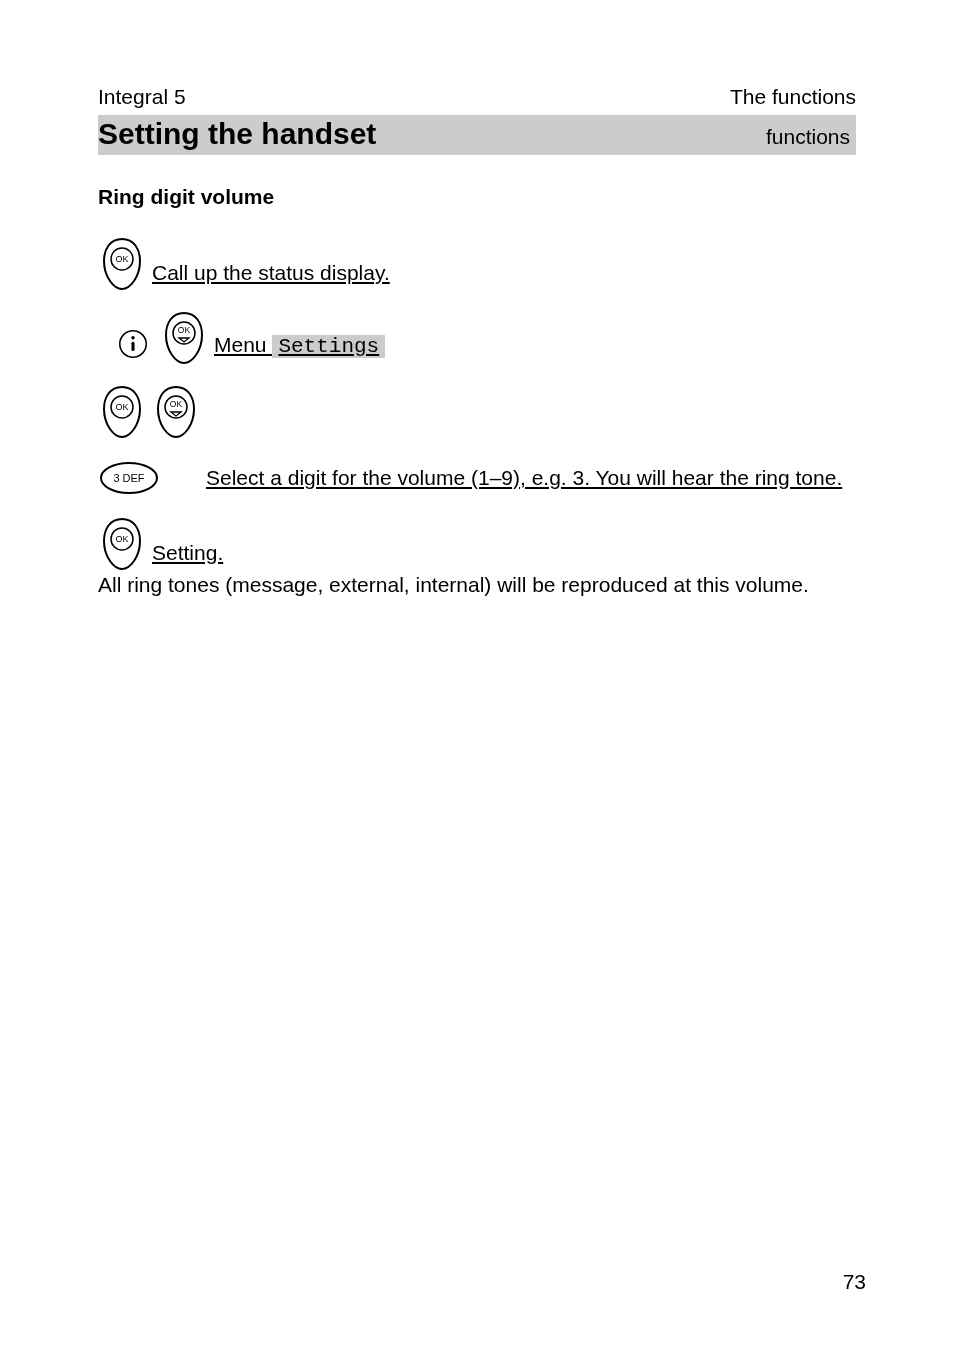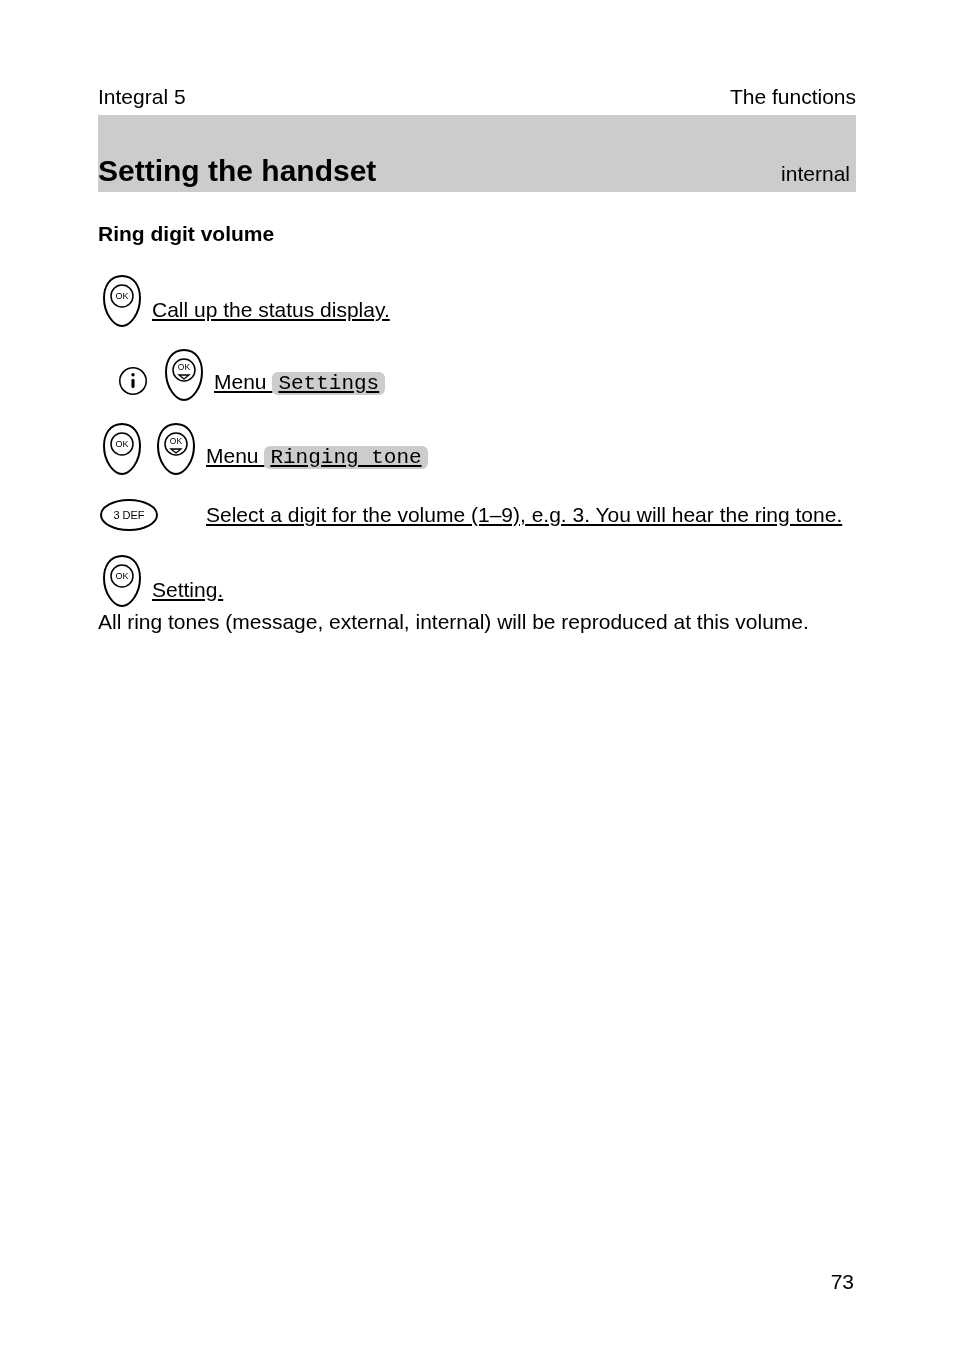--- a/index.html
+++ b/index.html
@@ -28,21 +28,20 @@
     background: #cccccc;
     display: flex;
     justify-content: space-between;
     align-items: baseline;
     padding: 2px 6px 4px 0;
     margin-bottom: 30px;
   }
   .title-bar .title {
     font-size: 30px;
     font-weight: bold;
-    margin-top: 37px;
   }
   .title-bar .cont {
     font-size: 21px;
   }
   .subheading {
     font-size: 21px;
     font-weight: bold;
     margin-bottom: 28px;
   }
   .step {
@@ -55,31 +54,30 @@
   .step-text {
     font-size: 21px;
     line-height: 1.35;
     padding-bottom: 4px;
     text-align: right;
   }
   .menu-label {
     font-family: "Courier New", Courier, monospace;
     background: #cccccc;
     padding: 0 6px;
-    border-radius: 6px;
   }
   .body-para {
     font-size: 21px;
     line-height: 1.35;
     margin-top: -2px;
   }
   .page-number {
     position: absolute;
     bottom: 60px;
-    right: 100px;
+    right: 88px;
     font-size: 21px;
   }
   
   svg.btn {
     width: 48px;
     height: 54px;
     flex: 0 0 auto;
   }
   svg.wide-btn {
     width: 62px;
@@ -95,21 +93,21 @@
 
 <div class="page">
 
   <div class="header-row">
     <span>Integral 5</span>
     <span>The functions</span>
   </div>
 
   <div class="title-bar">
     <span class="title">Setting the handset</span>
-    <span class="cont">internal</span>
+    <span class="cont">functions</span>
   </div>
 
   <div class="subheading">Ring digit volume</div>
 
   <div class="step">
     <svg class="btn" viewBox="0 0 48 54">
       <path d="M24 2 C12 2 6 12 6 24 C6 40 16 52 24 52 C32 52 42 40 42 24 C42 12 36 2 24 2 Z" fill="none" stroke="#000" stroke-width="2"></path>
       <circle cx="24" cy="22" r="11" fill="none" stroke="#000" stroke-width="1.5"></circle>
       <text x="24" y="25" text-anchor="middle" font-family="Arial" font-size="9">OK</text>
     </svg>
@@ -138,23 +136,20 @@
       <path d="M24 2 C12 2 6 12 6 24 C6 40 16 52 24 52 C32 52 42 40 42 24 C42 12 36 2 24 2 Z" fill="none" stroke="#000" stroke-width="2"></path>
       <circle cx="24" cy="22" r="11" fill="none" stroke="#000" stroke-width="1.5"></circle>
       <text x="24" y="25" text-anchor="middle" font-family="Arial" font-size="9">OK</text>
     </svg>
     <svg class="btn" viewBox="0 0 48 54">
       <path d="M24 2 C12 2 6 12 6 24 C6 40 16 52 24 52 C32 52 42 40 42 24 C42 12 36 2 24 2 Z" fill="none" stroke="#000" stroke-width="2"></path>
       <circle cx="24" cy="22" r="11" fill="none" stroke="#000" stroke-width="1.5"></circle>
       <text x="24" y="22" text-anchor="middle" font-family="Arial" font-size="8.5">OK</text>
       <path d="M19 27 L24 31 L29 27 Z" fill="none" stroke="#000" stroke-width="1.3"></path>
     </svg>
-    <span class="step-text">
-      <span>Menu </span><span class="menu-label">Ringing tone</span>
-    </span>
   </div>
 
   <div class="step" style="align-items:center;">
     <svg class="wide-btn" viewBox="0 0 62 38">
       <ellipse cx="31" cy="19" rx="28" ry="15" fill="none" stroke="#000" stroke-width="2"></ellipse>
       <text x="31" y="23" text-anchor="middle" font-family="Arial" font-size="11">3 DEF</text>
     </svg>
     <span class="step-text" style="padding-bottom:0;margin-left:40px;">Select a digit for the volume (1–9), e.g. 3. You will hear the ring tone.</span>
   </div>
 

